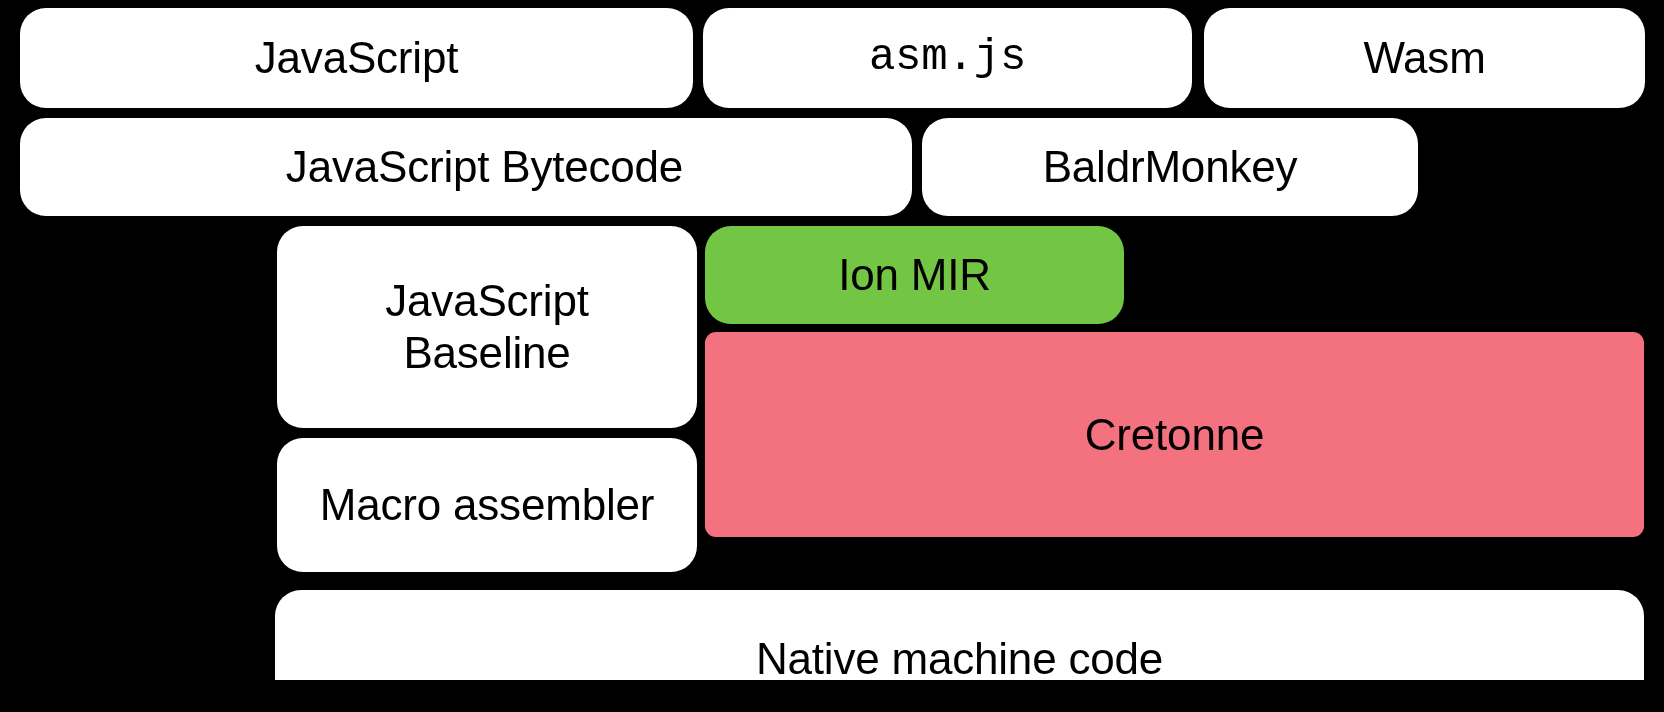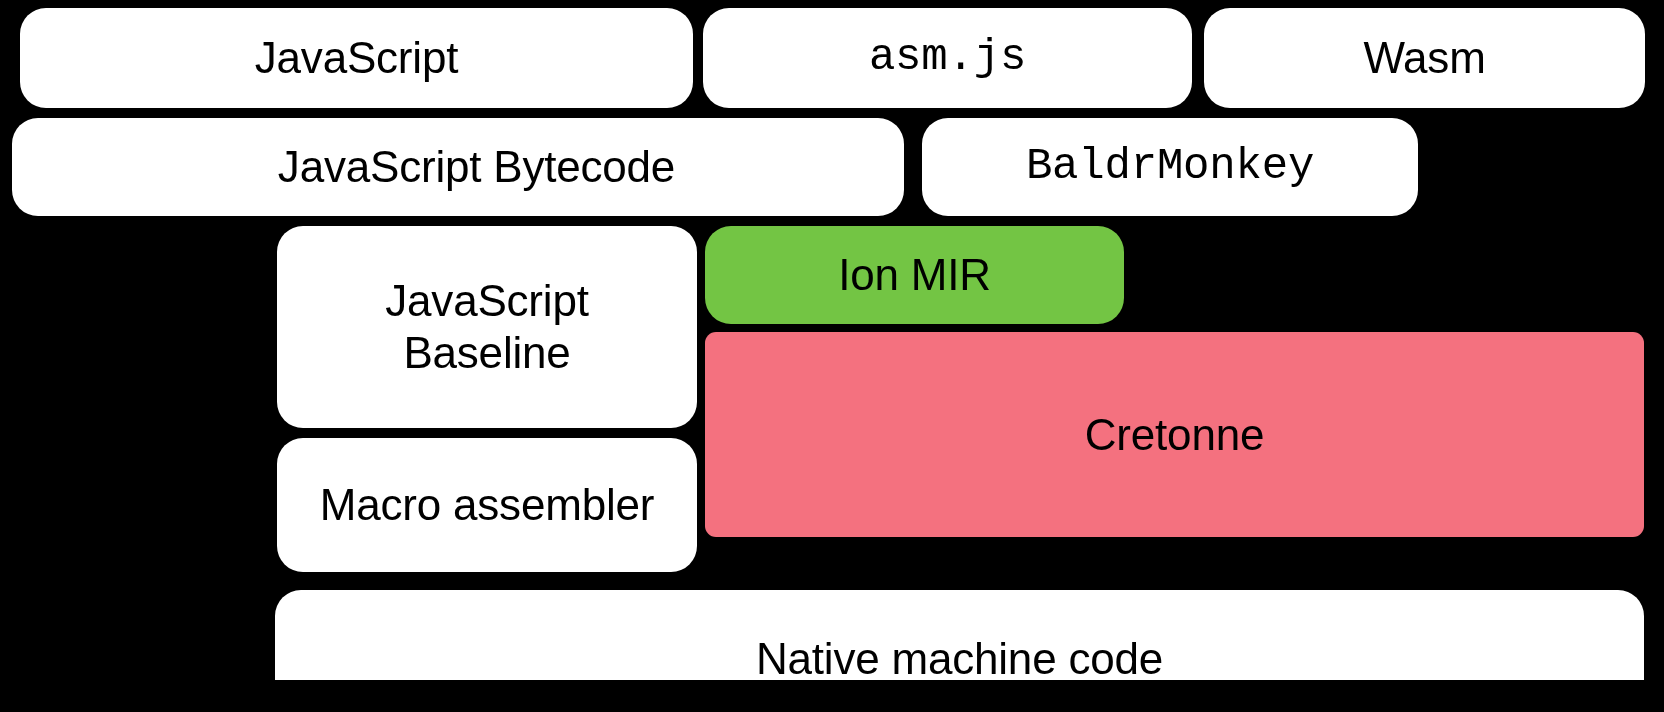--- a/index.html
+++ b/index.html
@@ -40,22 +40,22 @@
   .node.fill-gray   { background: #eaeaea; }
   .node.fill-green  { background: #73c544; }
   .node.fill-pink   { background: #f4717f; }
 
   
   #n-javascript        { left: 20px;   top: 8px;   width: 673px; height: 100px; }
   #n-asmjs             { left: 703px;  top: 8px;   width: 489px; height: 100px; font-family: Liberation Mono, monospace; }
   #n-wasm              { left: 1204px; top: 8px;   width: 441px; height: 100px; }
 
   
-  #n-js-bytecode       { left: 12px;   top: 118px; width: 892px; height: 98px; padding-left: 37px; }
-  #n-baldrmonkey       { left: 922px;  top: 118px; width: 496px; height: 98px; font-family: Liberation Mono, monospace; }
+  #n-js-bytecode       { left: 20px;   top: 118px; width: 892px; height: 98px; padding-left: 37px; }
+  #n-baldrmonkey       { left: 922px;  top: 118px; width: 496px; height: 98px; }
 
   
   #n-interpreter       { left: 20px;   top: 226px; width: 245px; height: 346px; }
   #n-js-baseline       { left: 277px;  top: 226px; width: 420px; height: 202px; }
   #n-macro-assembler   { left: 277px;  top: 438px; width: 420px; height: 134px; }
   #n-ion-mir           { left: 705px;  top: 226px; width: 419px; height: 98px; }
   #n-cretonne          { left: 705px;  top: 332px; width: 939px; height: 205px; border-radius: 11px; }
 
   
   #n-native-code       { left: 275px;  top: 547px; width: 1369px; height: 138px; margin-top: 43px; }

